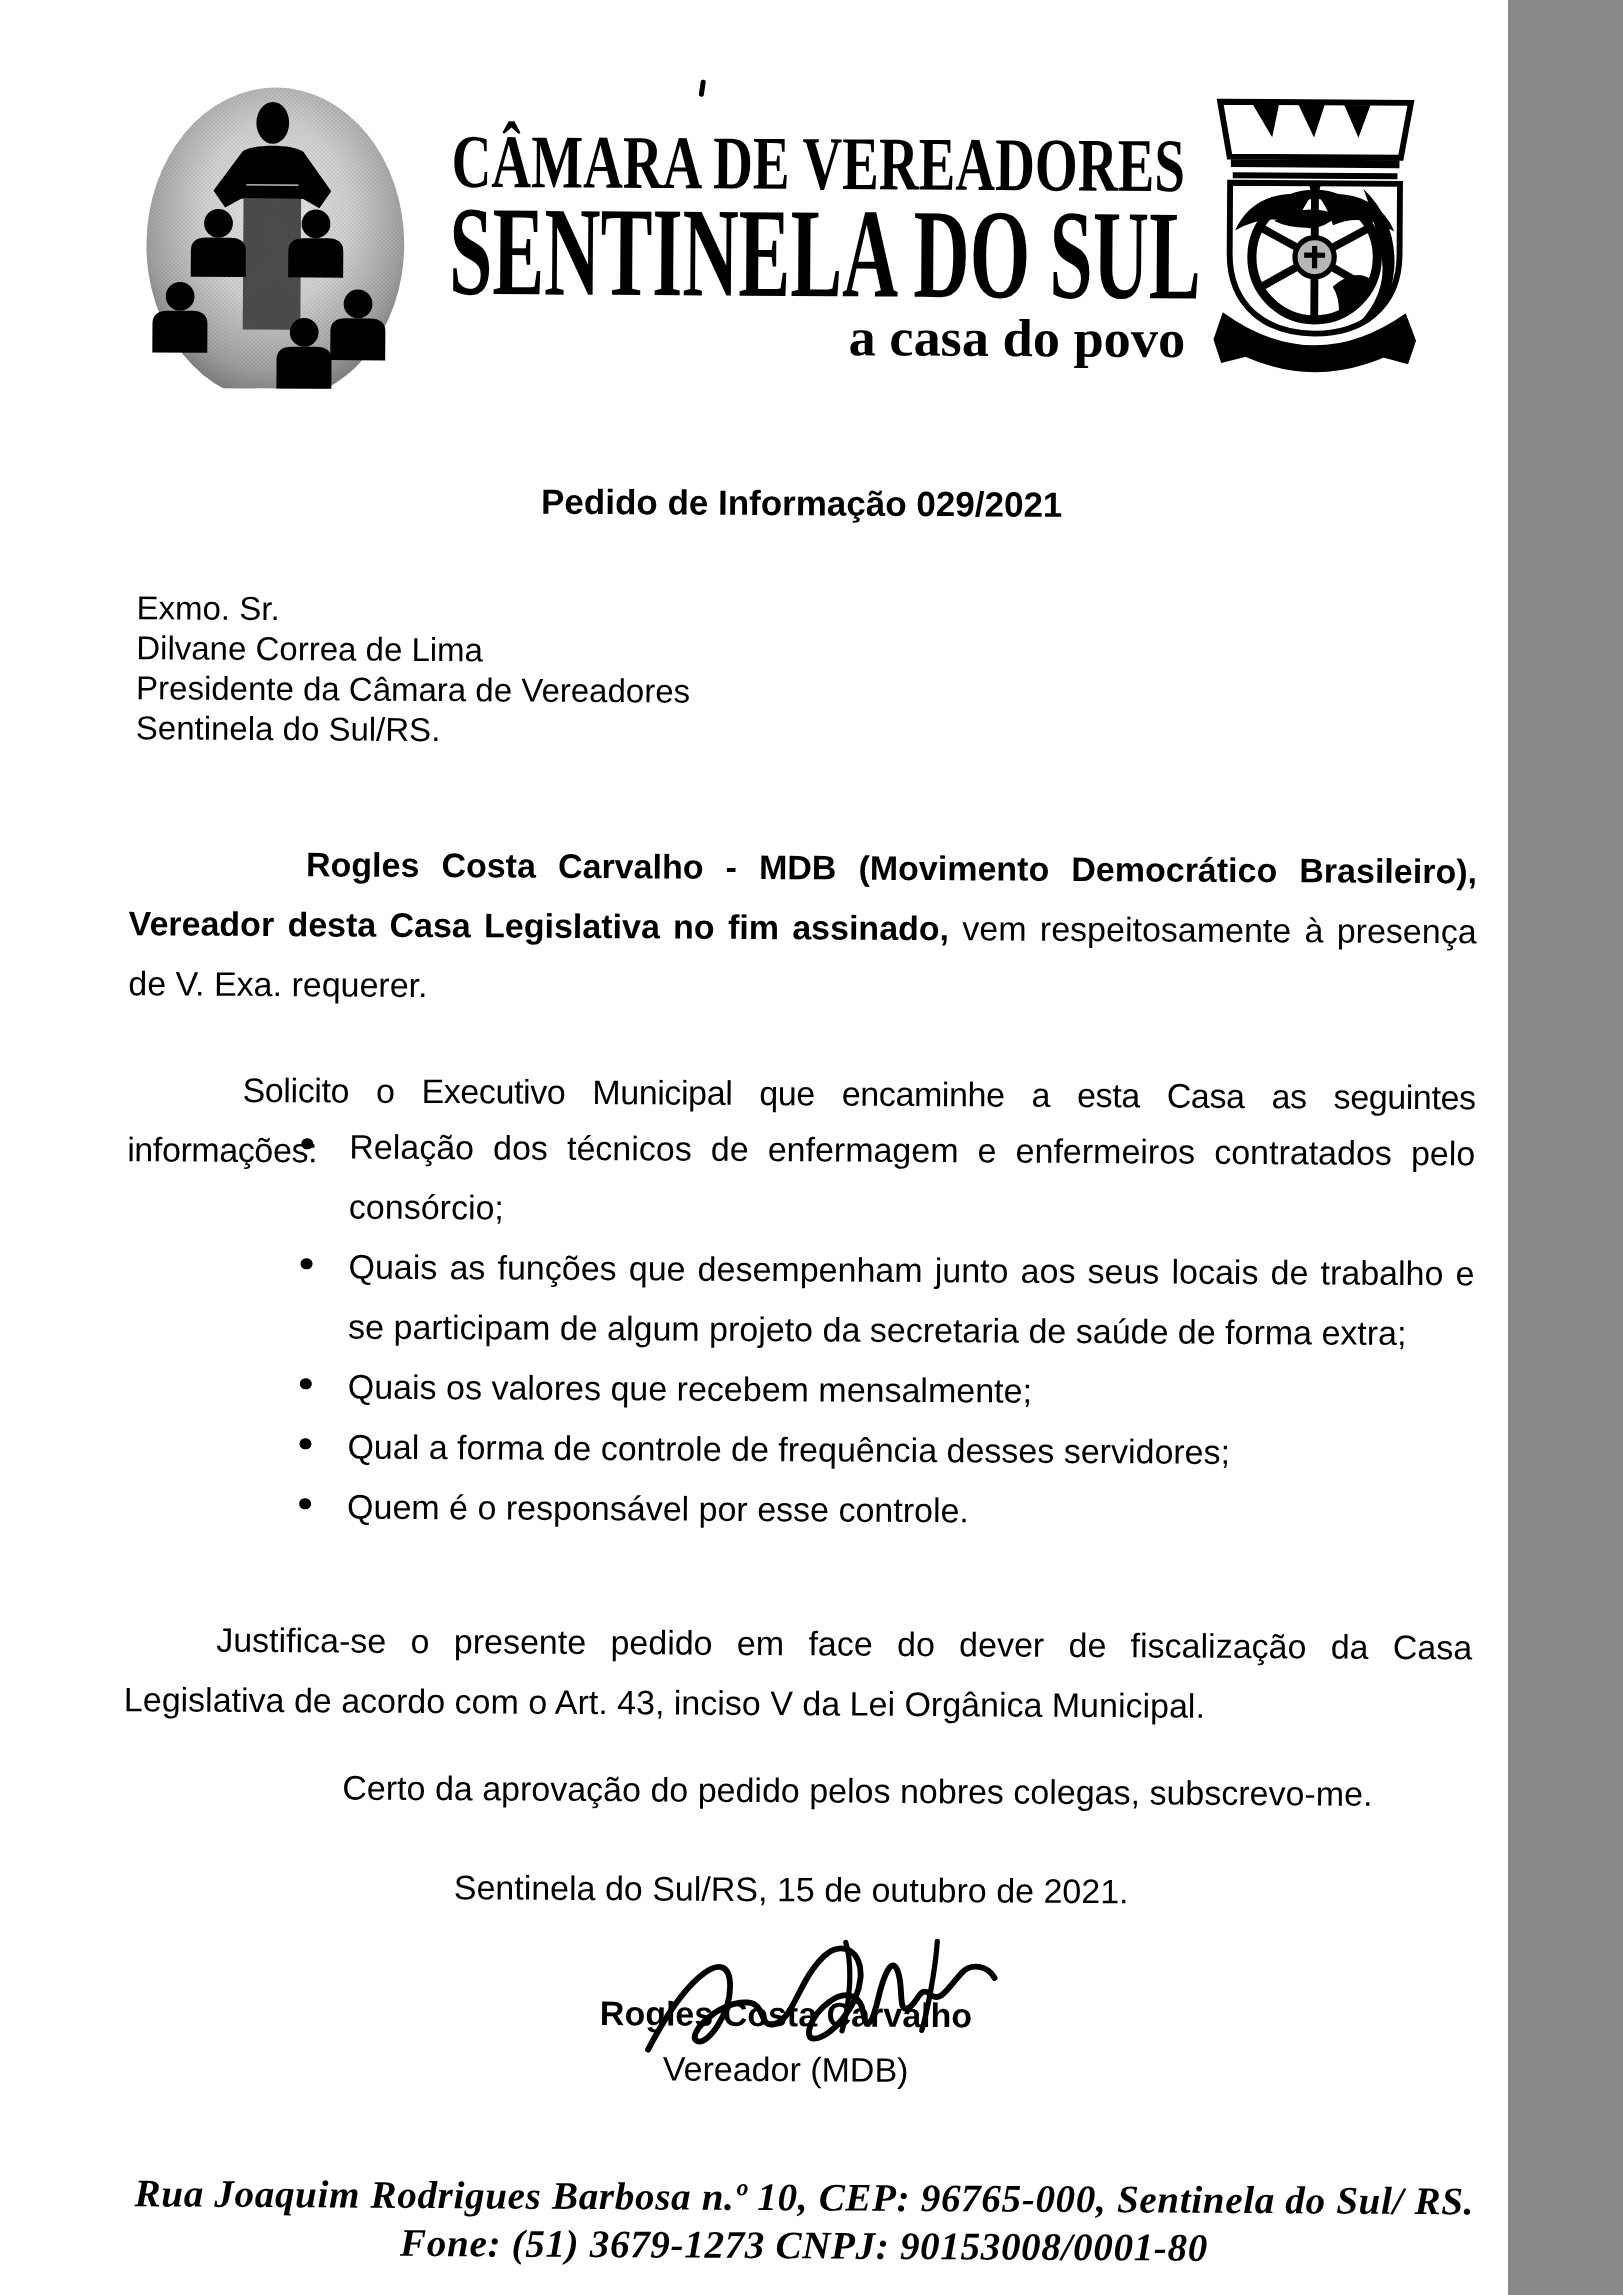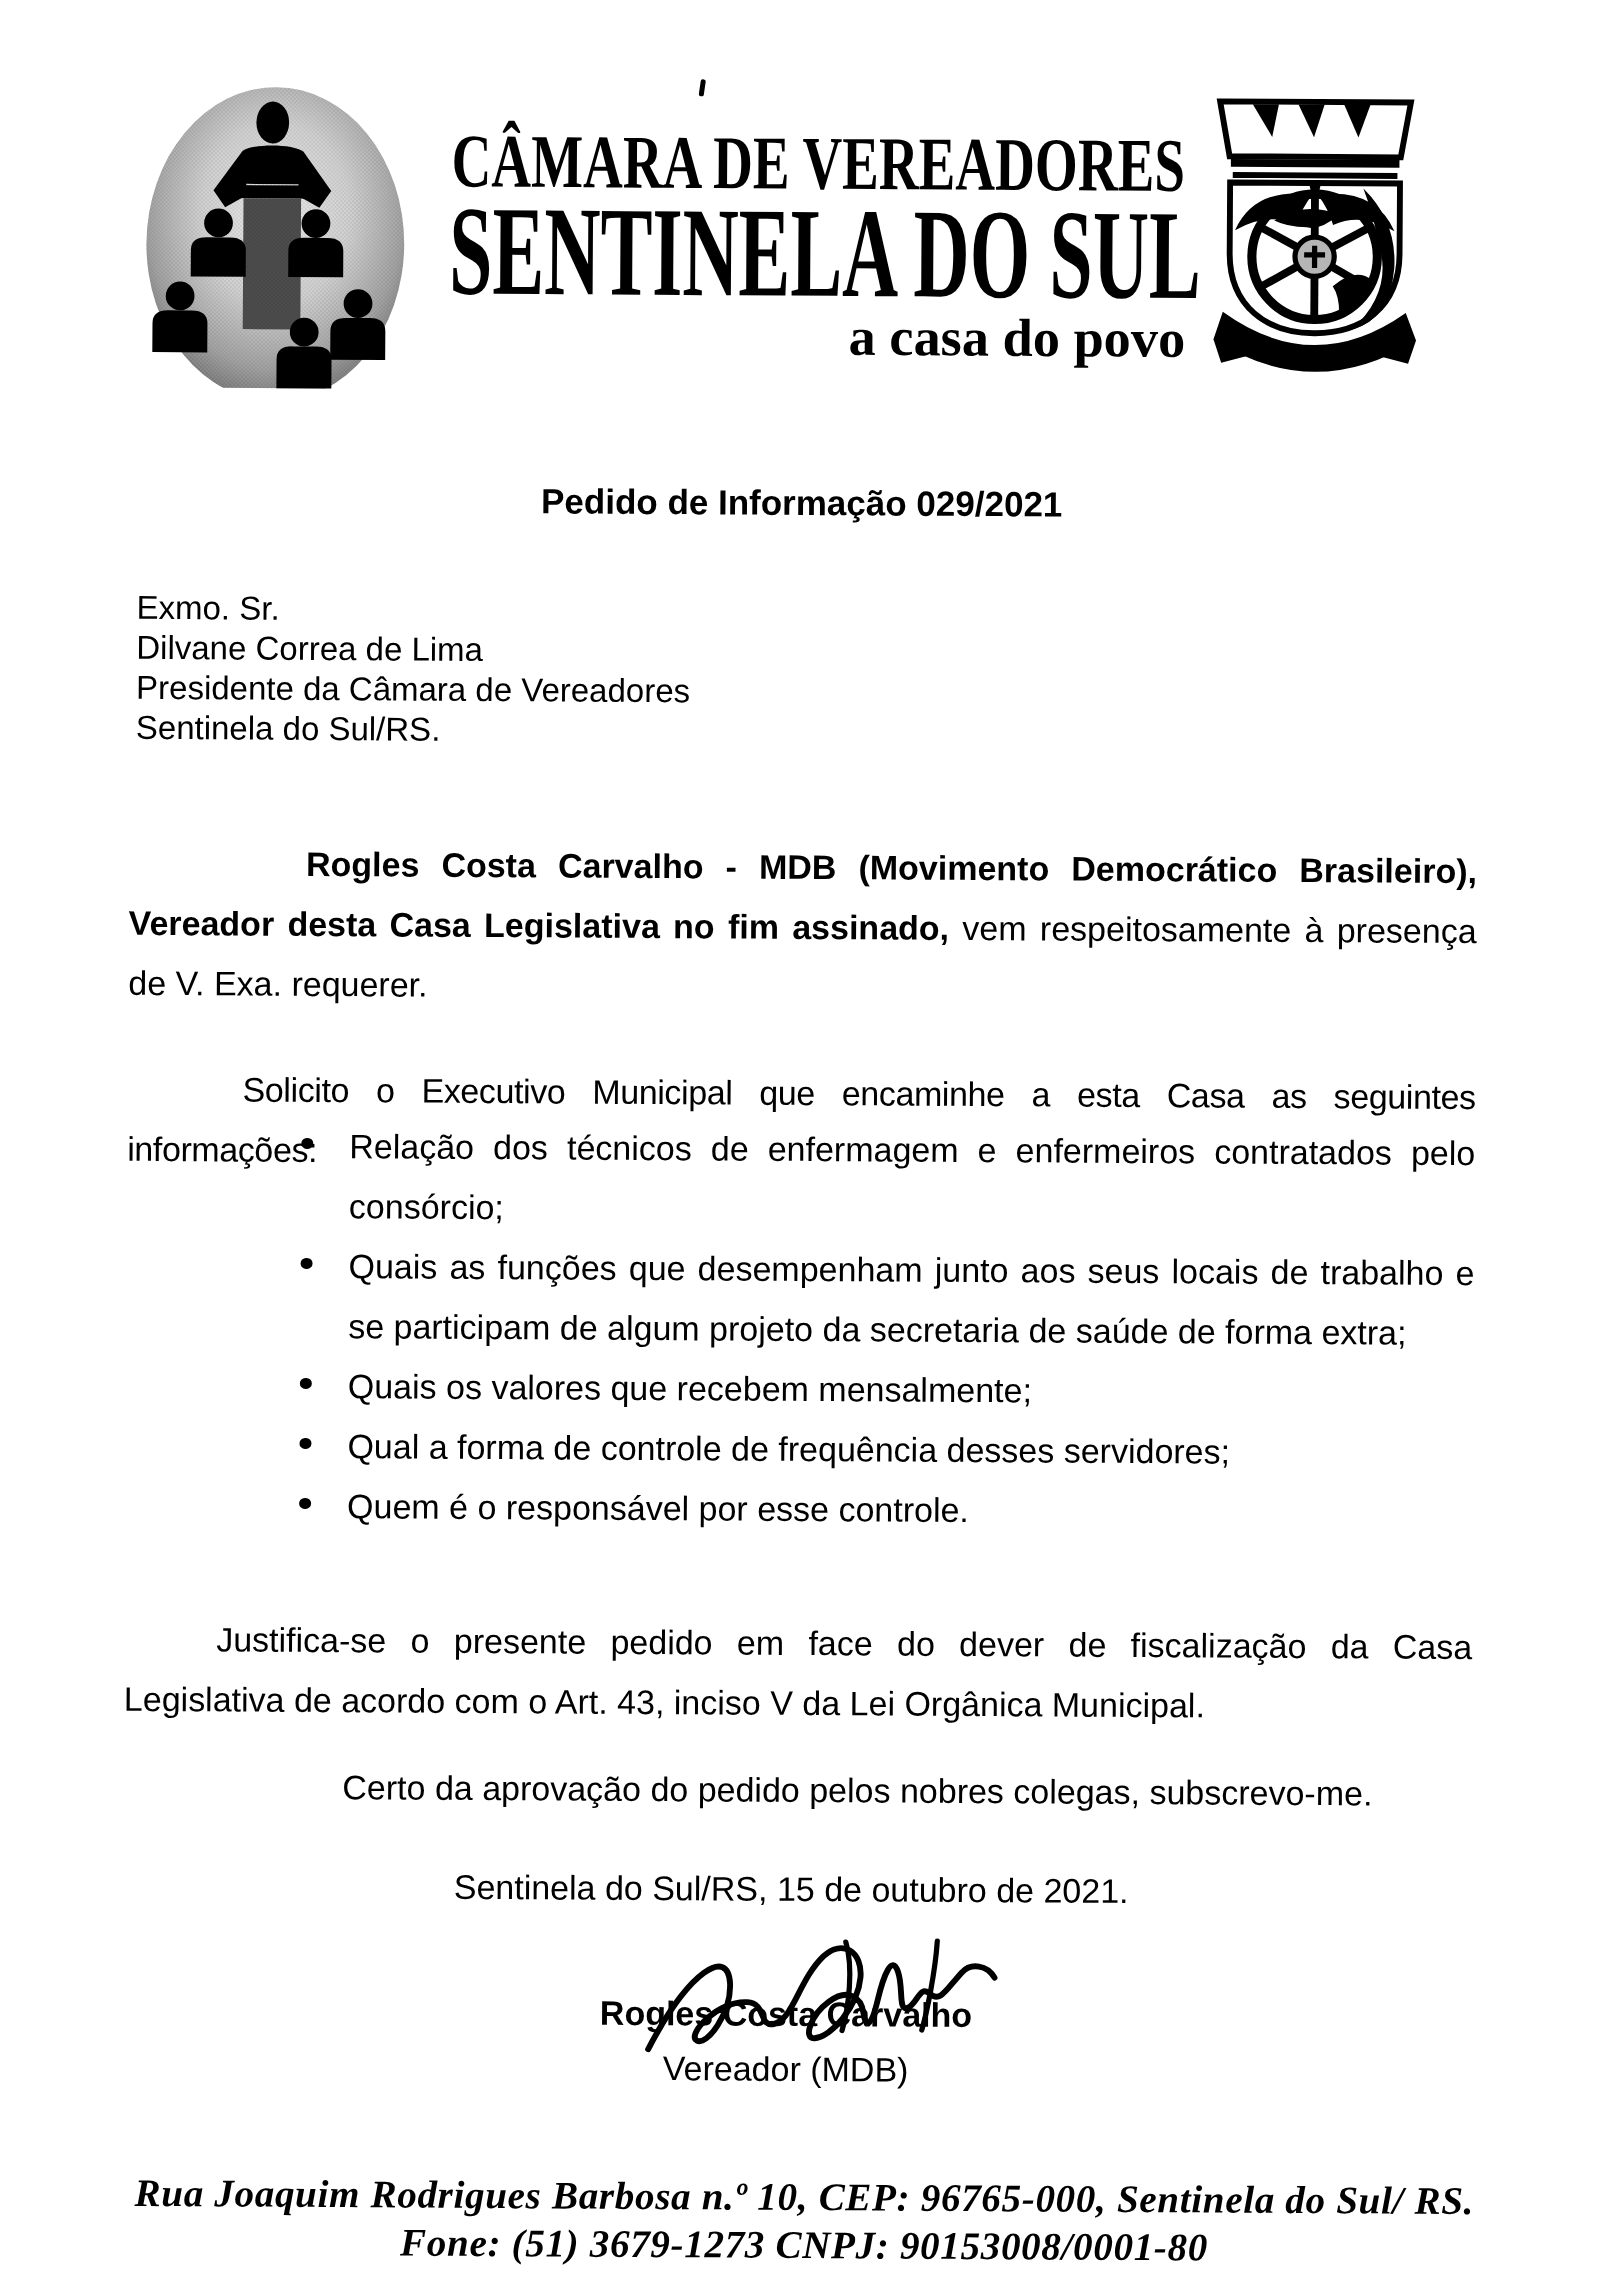--- a/index.html
+++ b/index.html
@@ -1,16 +1,16 @@
 <!DOCTYPE html>
 <html style="font-size:10.5px"><head>
 <meta charset="utf-8">
 <style>
   html,body{margin:0;padding:0;background:#888;}
-  .sheet{position:relative;width:1623px;height:2295px;background:#ffffff;color:#000;
+  .sheet{position:relative;width:1508px;height:2295px;background:#ffffff;color:#000;
          font-family:"Liberation Sans",sans-serif;overflow:hidden;}
   .rot{position:absolute;inset:0;transform:rotate(0.35deg);transform-origin:50% 45%;}
   .abs{position:absolute;}
 
   
   .artifact{left:694px;top:80px;width:4.6px;height:17px;background:#000;border-radius:2px;transform:rotate(8deg);}
 
   
   .logo-left{left:139px;top:89px;width:263px;height:317px;}
   .header-svg{left:432px;top:118px;width:766px;height:281px;overflow:visible;}

